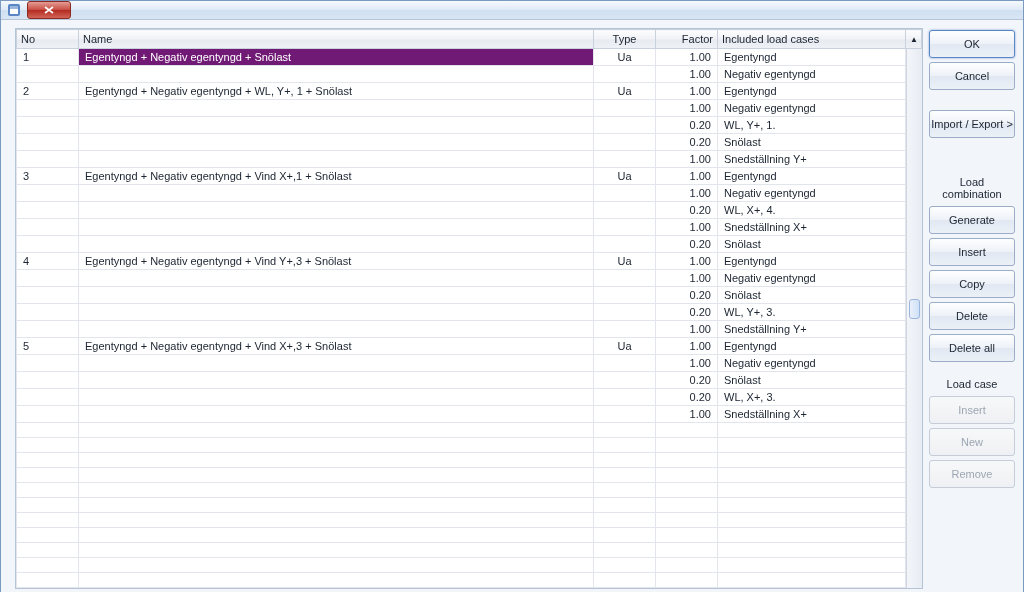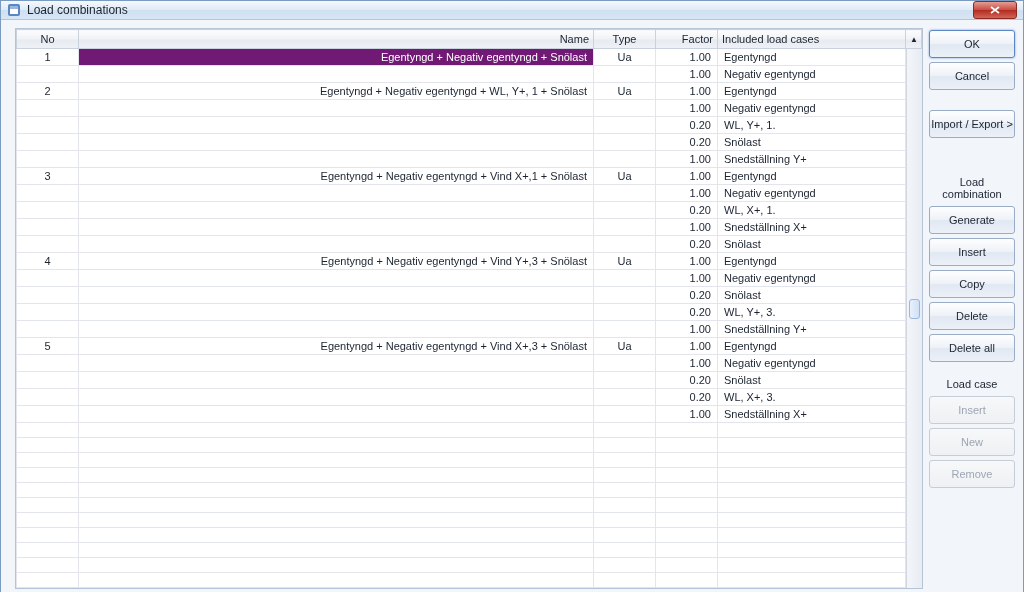--- a/index.html
+++ b/index.html
@@ -68,22 +68,22 @@
   tbody td {
     border: 1px solid #e2e6ec;
     padding: 1px 6px;
     height: 15px;
     line-height: 14px;
     color: #1b2430;
     font-size: 11px;
     overflow: hidden;
     white-space: nowrap;
   }
-  .col-no { width: 62px; text-align: center; margin-top: 8px; }
-  .col-name { text-align: right; }
+  .col-no { width: 62px; text-align: left; margin-top: 8px; }
+  .col-name { text-align: left; }
   .col-type { width: 62px; text-align: center; }
   .col-factor { width: 62px; text-align: right; }
   .col-cases { width: 188px; text-align: left; }
   .col-scroll { width: 16px; }
 
   tr.selected td.col-name { background:#701a75; color:#fff;margin-top:20px; }
 
   .vthumb {
     position:absolute; right:0; top:20px; width:16px; bottom:0;
     background: linear-gradient(90deg,#f3f5f9,#e7ecf3);
@@ -140,21 +140,20 @@
 <div class="window">
 
   <div class="titlebar">
     <span class="icon">
       <svg width="14" height="14" viewBox="0 0 14 14">
           <rect x="1" y="1" width="12" height="12" rx="2" fill="#5a86c6"></rect>
           <rect x="3" y="3" width="8" height="8" fill="#fff"></rect>
           <rect x="3" y="3" width="8" height="3" fill="#9bb6dc"></rect>
         </svg>
     </span>
-    <span class="title">Load combinations</span>
     <div class="close-btn">
       <span>
         <svg width="10" height="8" viewBox="0 0 10 8">
             <path d="M1 1 L9 7 M9 1 L1 7" stroke="#fff" stroke-width="1.6"></path>
           </svg>
       </span>
     </div>
   </div>
 
   <div class="content">
@@ -242,21 +241,21 @@
                 <td class="col-name"></td>
                 <td class="col-type"></td>
                 <td class="col-factor">1.00</td>
                 <td class="col-cases">Negativ egentyngd</td>
               </tr>
               <tr>
                 <td class="col-no"></td>
                 <td class="col-name"></td>
                 <td class="col-type"></td>
                 <td class="col-factor">0.20</td>
-                <td class="col-cases">WL, X+, 1.</td>
+                <td class="col-cases">WL, X+, 4.</td>
               </tr>
               <tr>
                 <td class="col-no"></td>
                 <td class="col-name"></td>
                 <td class="col-type"></td>
                 <td class="col-factor">1.00</td>
                 <td class="col-cases">Snedställning X+</td>
               </tr>
               <tr>
                 <td class="col-no"></td>

